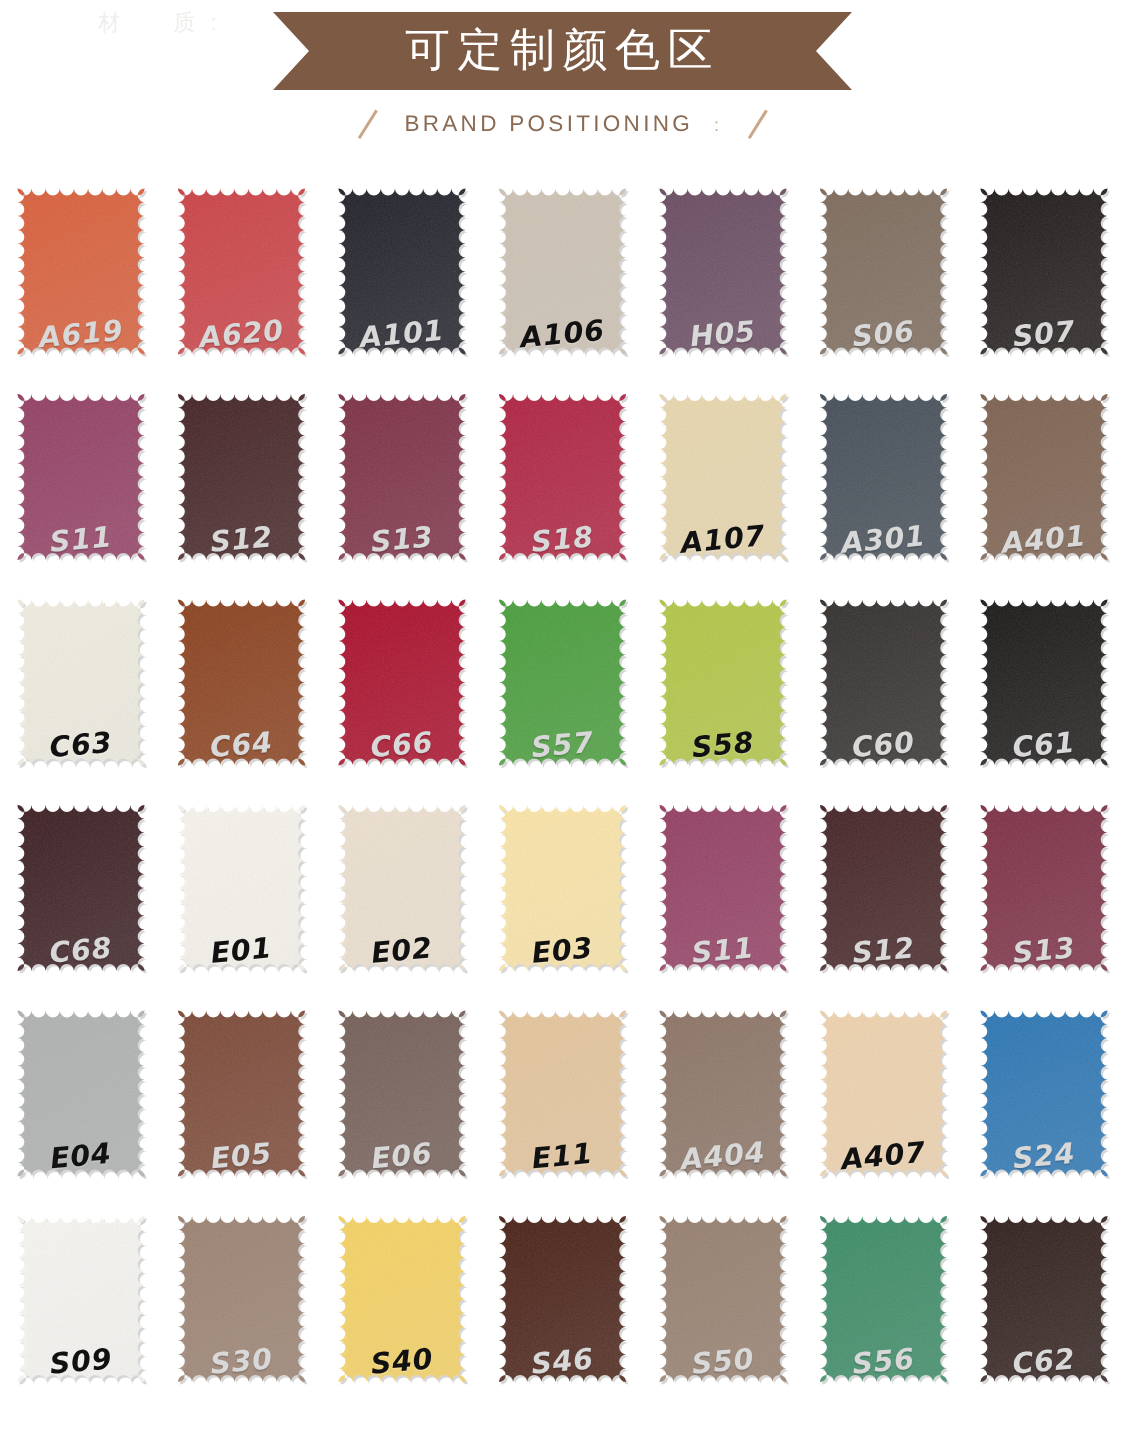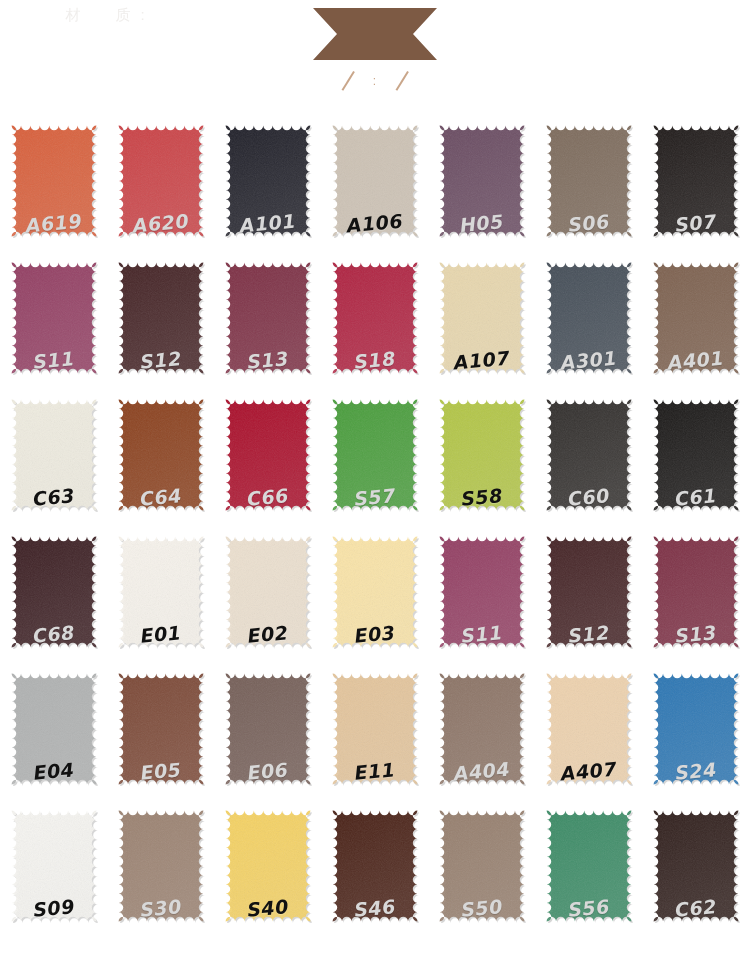--- a/index.html
+++ b/index.html
@@ -97,24 +97,28 @@
   .stamp .code.light{color:#d8d8d8;}
 </style>
 </head>
 <body>
 
 <div class="watermark">材　质:</div>
 
 <div class="header">
   <div class="ribbon-wrap">
     <div class="ribbon-tail left"></div>
+    <div class="ribbon-center">
+      <span class="title">可定制颜色区</span>
+    </div>
     <div class="ribbon-tail right"></div>
   </div>
   <div class="subtitle-row">
     <span class="slash"></span>
+    <span class="subtitle">BRAND POSITIONING</span>
     <span class="sub-dots">:</span>
     <span class="slash"></span>
   </div>
 </div>
 
 <div class="grid" id="swatch-grid">
     <div class="cell">
       <div class="stamp">
         <svg viewBox="0 0 94 120">
           <defs>

